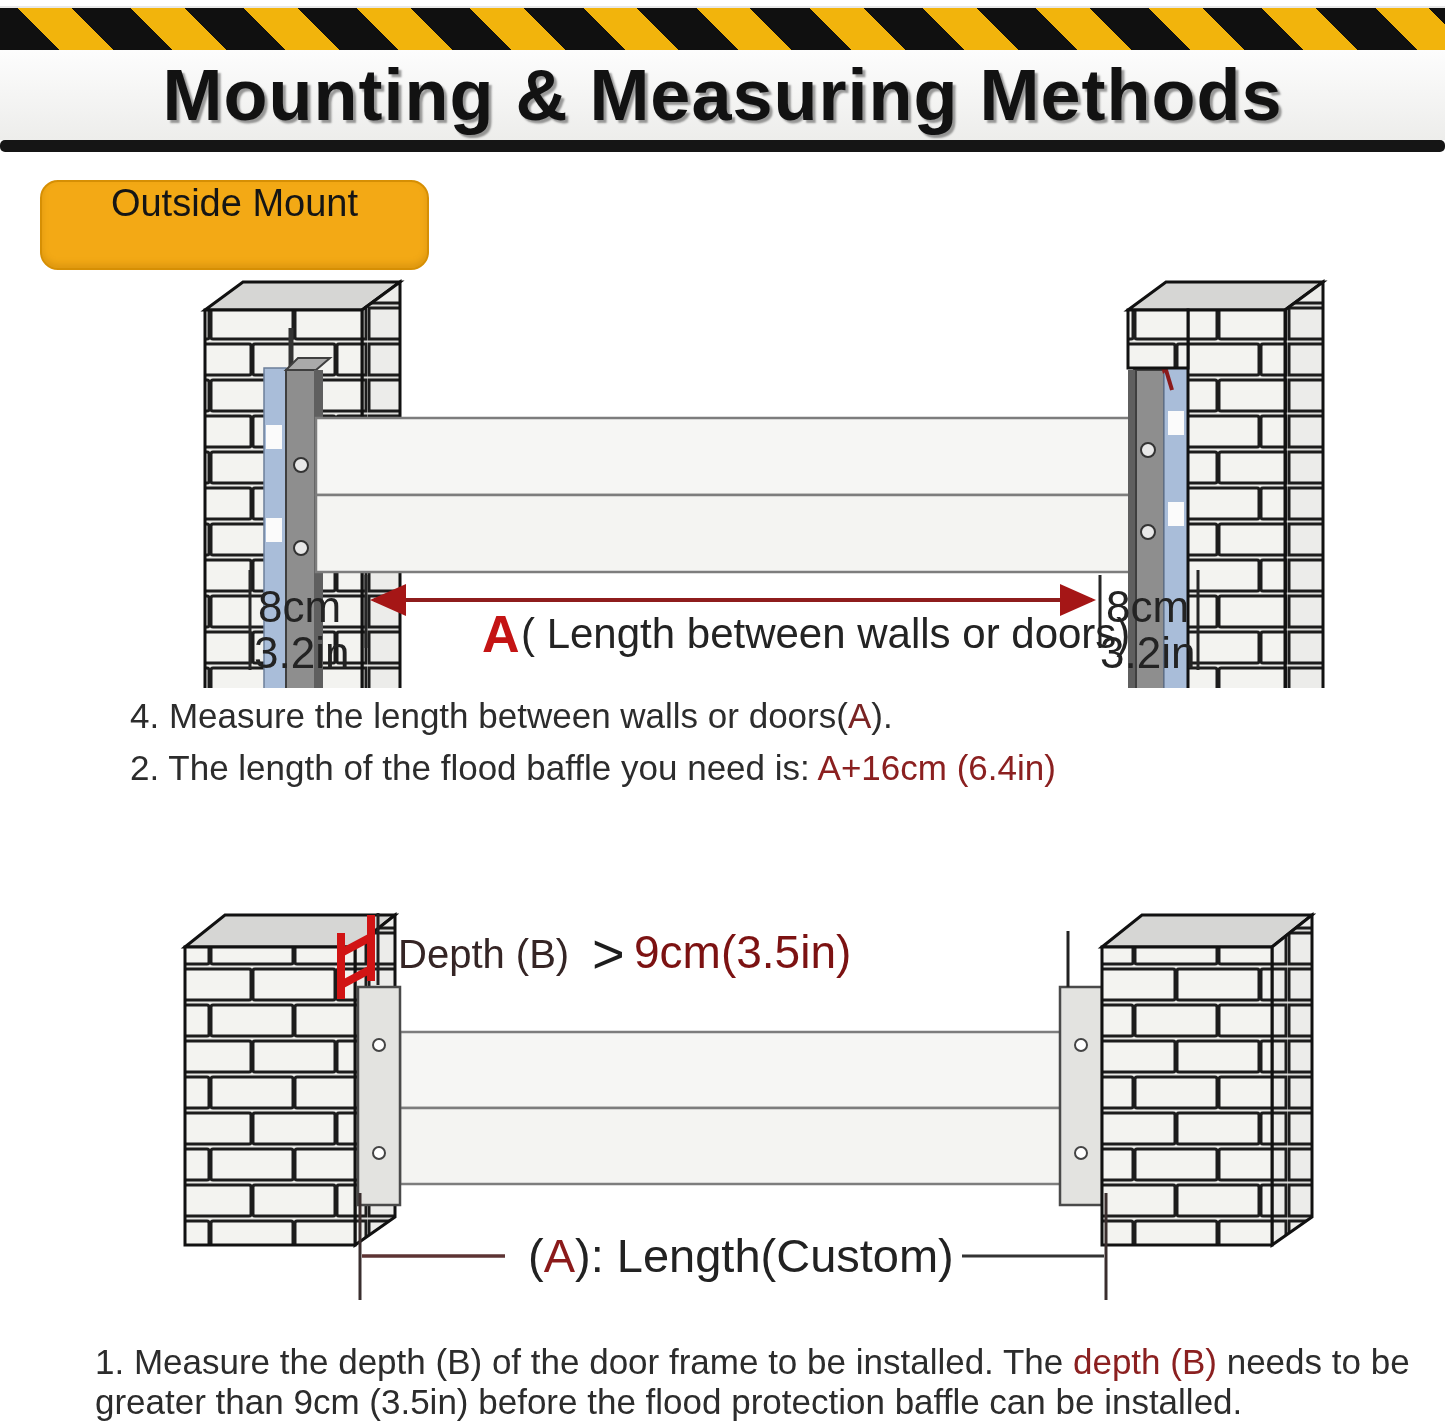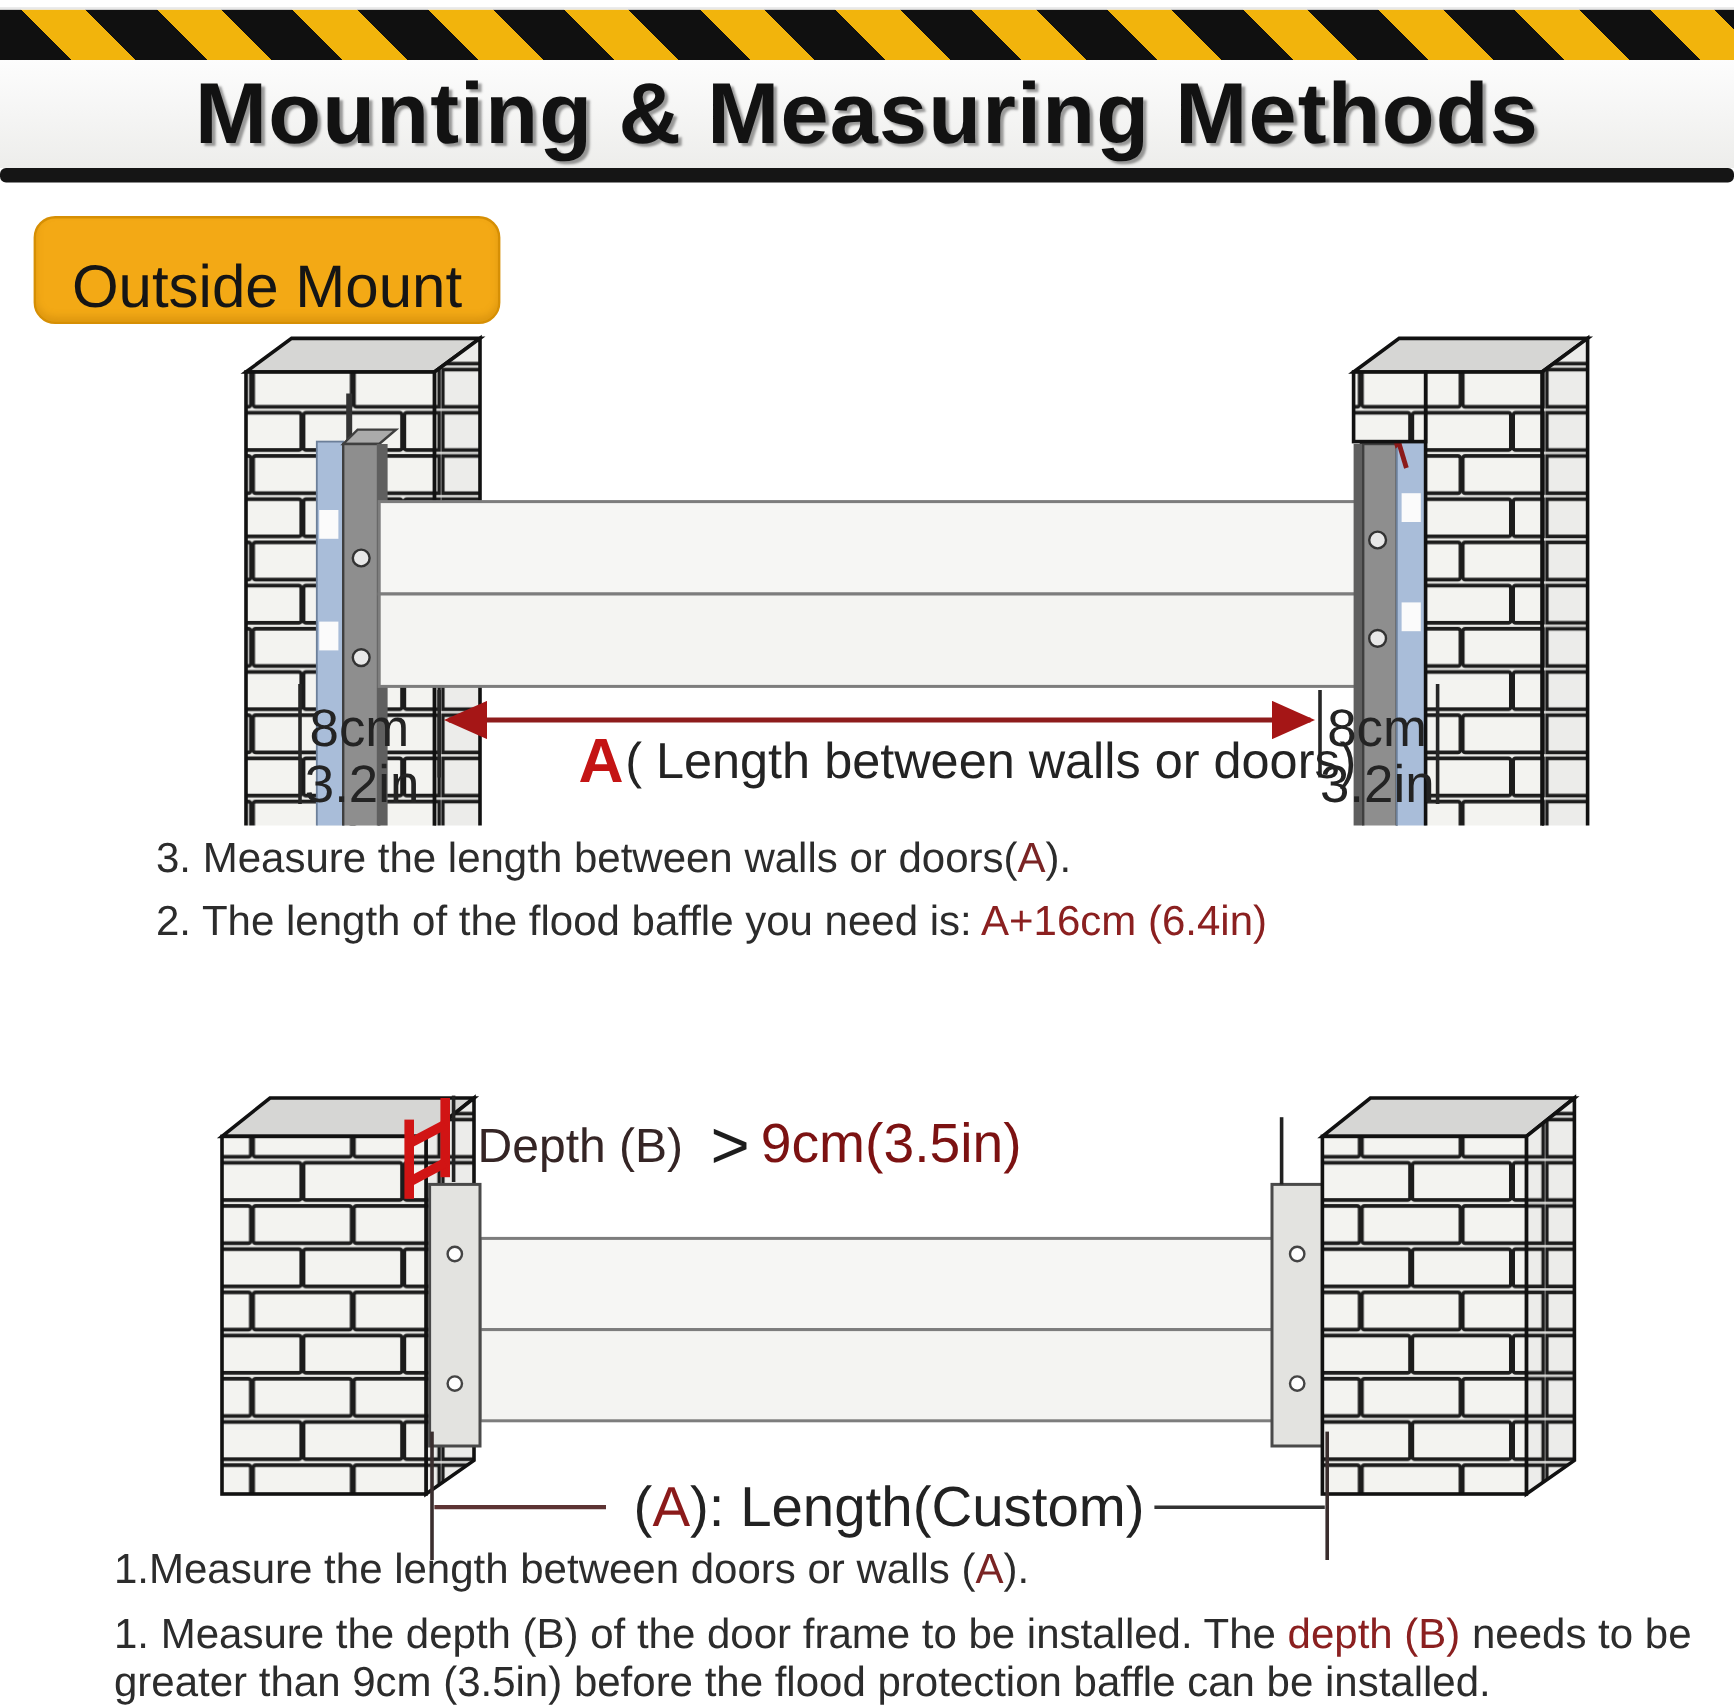--- a/index.html
+++ b/index.html
@@ -21,24 +21,24 @@
   .title{
     font-size:72px;font-weight:bold;letter-spacing:1px;color:#121212;
     text-shadow:3px 3px 2px rgba(0,0,0,0.38);
     white-space:nowrap;
   }
   .title-bar{
     position:absolute;left:0;top:140px;width:1445px;height:12px;background:#151515;border-radius:5px;
   }
   
   .badge{
-    position:absolute;left:28px;width:385px;height:86px;background:#f3a915;
+    position:absolute;left:40px;width:385px;height:86px;background:#f3a915;
     border:2px solid #d68f04;border-radius:18px;
-    display:flex;align-items:flex-end;justify-content:center;
-    font-size:50px;color:#151515;box-shadow:inset 0 -4px 6px rgba(160,100,0,.25);
+    display:flex;align-items:flex-start;justify-content:center;
+    font-size:38px;color:#151515;box-shadow:inset 0 -4px 6px rgba(160,100,0,.25);
     white-space:nowrap;
   }
   .badge-outside{top:180px;}
   .badge-inside{top:806px;}
   
   .diagram{position:absolute;left:0;}
   .diagram-outside{top:270px;}
   .diagram-inside{top:895px;}
   svg text{font-family:"Liberation Sans", sans-serif;}
   
@@ -141,21 +141,21 @@
     <line x1="374" y1="330" x2="1092" y2="330" stroke="#8e1c1c" stroke-width="4" marker-start="url(#arrL)" marker-end="url(#arrR)"></line>
 
     <text x="258" y="352" font-size="44" fill="#232323">8cm</text>
     <text x="254" y="398" font-size="44" fill="#232323">3.2in</text>
     <text x="1106" y="352" font-size="44" fill="#232323">8cm</text>
     <text x="1100" y="398" font-size="44" fill="#232323">3.2in</text>
     <text x="482" y="382" font-size="52" font-weight="bold" fill="#c41414">A</text>
     <text x="521" y="378" font-size="42" fill="#232323">( Length between walls or doors)</text>
   </svg>
 
-  <div class="instr i-out1"><span>3. Measure the length between walls or doors(</span><span class="red-a">A</span><span>).</span></div>
+  <div class="instr i-out1"><span>4. Measure the length between walls or doors(</span><span class="red-a">A</span><span>).</span></div>
   <div class="instr i-out2"><span>2. The length of the flood baffle you need is: </span><span class="red">A+16cm (6.4in)</span></div>
 
   <svg class="diagram diagram-inside" width="1445" height="410" viewBox="0 0 1445 410">
 
     <g>
       <polygon points="185,52 225,20 395,20 355,52" fill="#d6d6d4" stroke="#111" stroke-width="3"></polygon>
       <polygon points="355,52 395,20 395,322 355,350" fill="url(#brickS)" stroke="#111" stroke-width="3"></polygon>
       <rect x="185" y="52" width="170" height="298" fill="url(#brickF)" stroke="#111" stroke-width="3"></rect>
     </g>
 
@@ -194,16 +194,15 @@
     </g>
 
     <line x1="360" y1="298" x2="360" y2="405" stroke="#3a2e2e" stroke-width="3"></line>
     <line x1="1106" y1="298" x2="1106" y2="405" stroke="#3a2e2e" stroke-width="3"></line>
     <line x1="362" y1="361" x2="505" y2="361" stroke="#5d3333" stroke-width="3.5"></line>
     <line x1="962" y1="361" x2="1104" y2="361" stroke="#333333" stroke-width="3"></line>
 
     <text x="528" y="377" font-size="47"><tspan fill="#222">(</tspan><tspan fill="#8b1a1a">A</tspan><tspan fill="#222">): Length(Custom)</tspan></text>
   </svg>
 
-  <div class="instr i-in1"><span>1.Measure the length between doors or walls (</span><span class="red-a">A</span><span>).</span></div>
   <div class="instr i-in2"><span>1. Measure the depth (B) of the door frame to be installed. The </span><span class="red">depth (B)</span><span> needs to be greater than 9cm (3.5in) before the flood protection baffle can be installed.</span></div>
 
 </div>
 
 </body></html>

